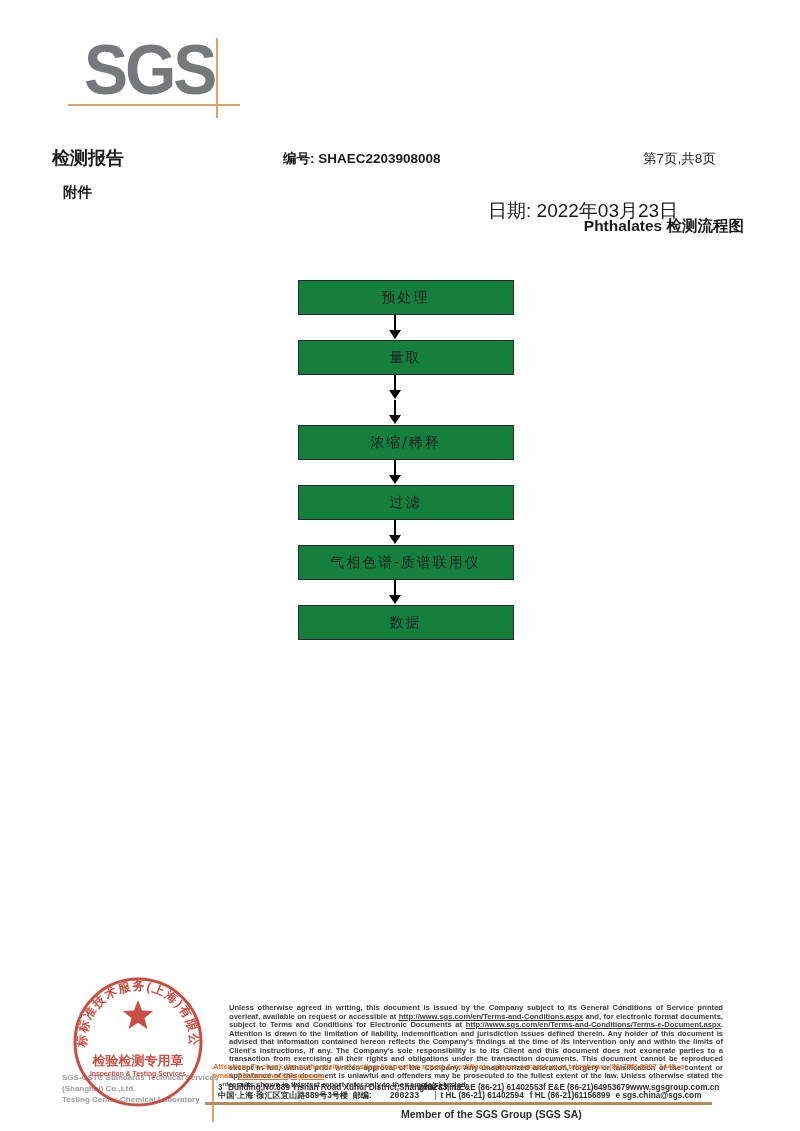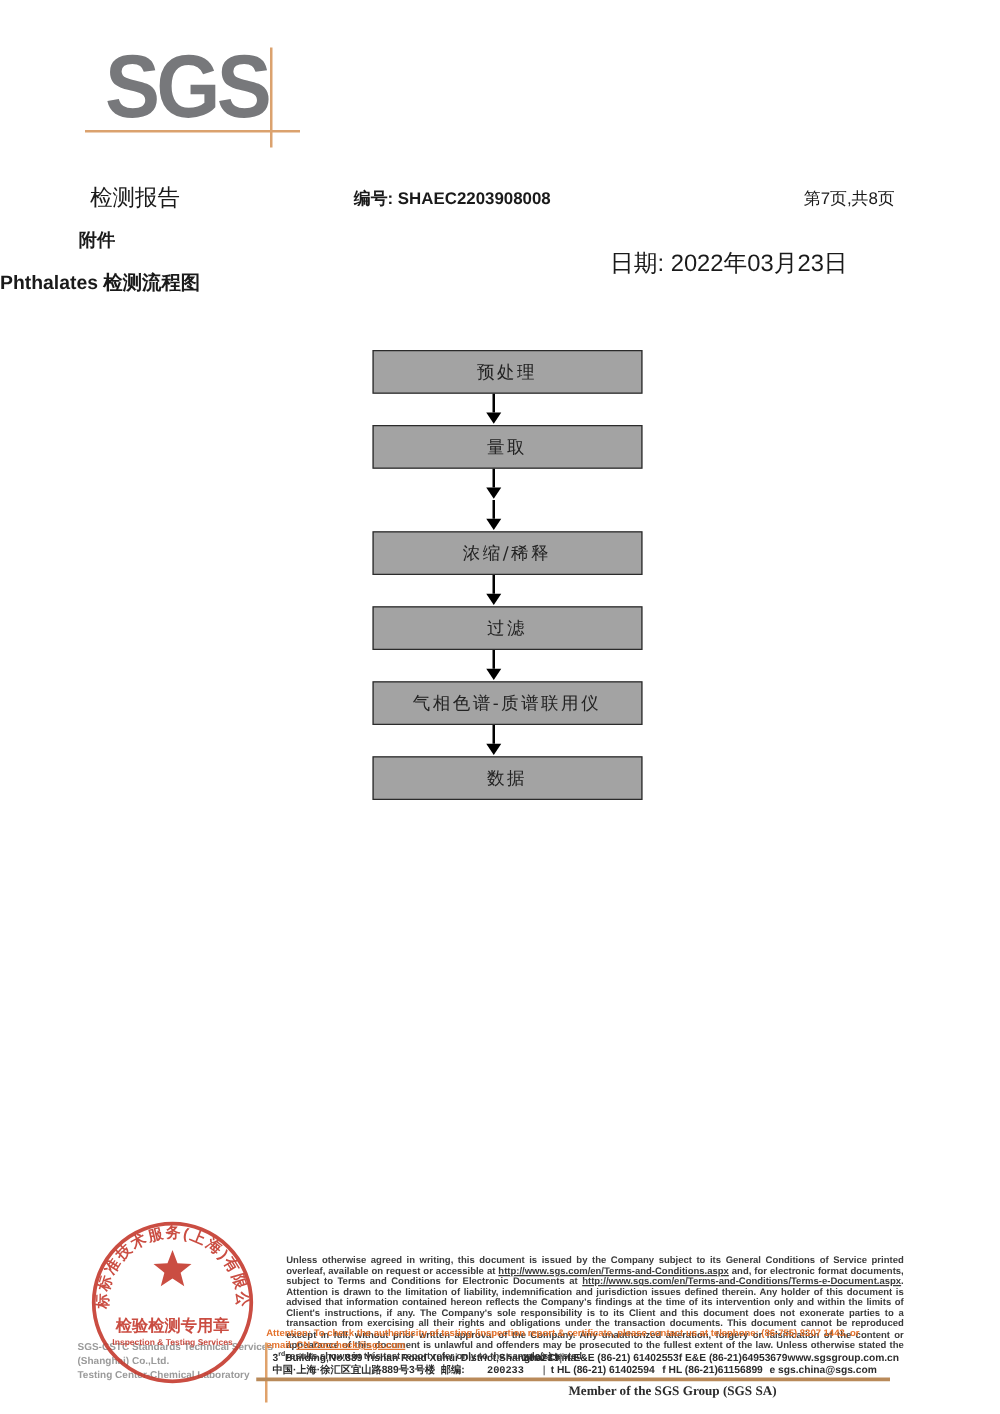--- a/index.html
+++ b/index.html
@@ -14,31 +14,31 @@
   
   .logo-text{
     position:absolute;left:84px;top:28px;
     font-size:66px;font-weight:bold;letter-spacing:-3px;
     color:#77787b;font-family:"Liberation Sans",sans-serif;
     transform:scaleY(1.08);transform-origin:top left;
   }
   .logo-hline{position:absolute;left:68px;top:104px;width:172px;height:2px;background:#dba26e;}
   .logo-vline{position:absolute;left:216px;top:38px;width:2px;height:80px;background:#dba26e;}
   
-  .report-title{position:absolute;left:72px;top:146px;font-size:18px;font-weight:normal;}
+  .report-title{position:absolute;left:52px;top:146px;font-size:18px;font-weight:bold;}
   .hdr-no{position:absolute;left:283px;top:150px;font-size:13.5px;font-weight:bold;}
   .hdr-date{position:absolute;left:488px;top:150px;font-size:19px;margin-top:48px;}
   .hdr-page{position:absolute;left:643px;top:150px;font-size:13.5px;}
   .attachment{position:absolute;left:63px;top:183px;font-size:14.5px;font-weight:bold;}
   
-  .flow-title{position:absolute;left:0;top:216px;width:724px;text-align:left;font-size:15.5px;font-weight:bold;}
+  .flow-title{position:absolute;left:0;top:216px;width:724px;text-align:right;font-size:15.5px;font-weight:bold;padding-left:20px;}
   .flow{position:absolute;left:287px;top:280px;width:216px;display:flex;flex-direction:column;align-items:center;}
   .flow-box{
     box-sizing:border-box;width:216px;height:35px;
-    border:1.5px solid #2b2b2b;background:#a3a3a3;
+    border:1.5px solid #2b2b2b;background:#15803d;
     display:flex;align-items:center;justify-content:center;
     font-family:"DejaVu Serif","Liberation Serif",serif;
     font-size:14px;letter-spacing:2px;color:#222;margin-left:21px;
   }
   .flow-arrow{height:25px;display:flex;flex-direction:column;align-items:center;}
   .flow-arrow .stem{width:2.5px;height:15px;background:#000;}
   .flow-arrow .head{width:0;height:0;border-left:6px solid transparent;border-right:6px solid transparent;border-top:9px solid #000;}
   
   .legal{
     position:absolute;left:229px;top:987px;width:494px;
@@ -58,21 +58,21 @@
   .addr-row{display:flex;align-items:baseline;height:12px;line-height:12px;white-space:nowrap;}
   .addr-row .street{width:200px;}
   .addr-row .zip{width:52px;font-family:Liberation Mono, monospace;}
   .addr-row .sep{color:#777;margin-right:4px;}
   .addr-row .tel{width:104px;}
   .addr-row .fax{width:100px;}
   .addr-row .web{width:110px;}
   sup{font-size:5.5px;}
   .footer-vline{position:absolute;left:212px;top:1074px;width:1.6px;height:48px;background:#e0a26b;}
   .footer-hline{position:absolute;left:205px;top:1102px;width:507px;height:2.6px;background:#b98a5a;}
-  .member{position:absolute;left:388px;top:1108px;width:300px;text-align:center;font-size:10.5px;font-weight:bold;color:#2d2d2d;font-family:Liberation Serif, serif;}
+  .member{position:absolute;left:401px;top:1108px;width:300px;font-size:10.5px;font-weight:bold;color:#2d2d2d;}
   
   .company-en{
     position:absolute;left:62px;top:1072px;width:170px;
     font-size:8px;line-height:11px;color:#9b9b9b;font-weight:bold;
   }
   .stamp{position:absolute;left:68px;top:972px;width:140px;height:140px;opacity:0.9;}
 </style>
 </head>
 <body>
 

